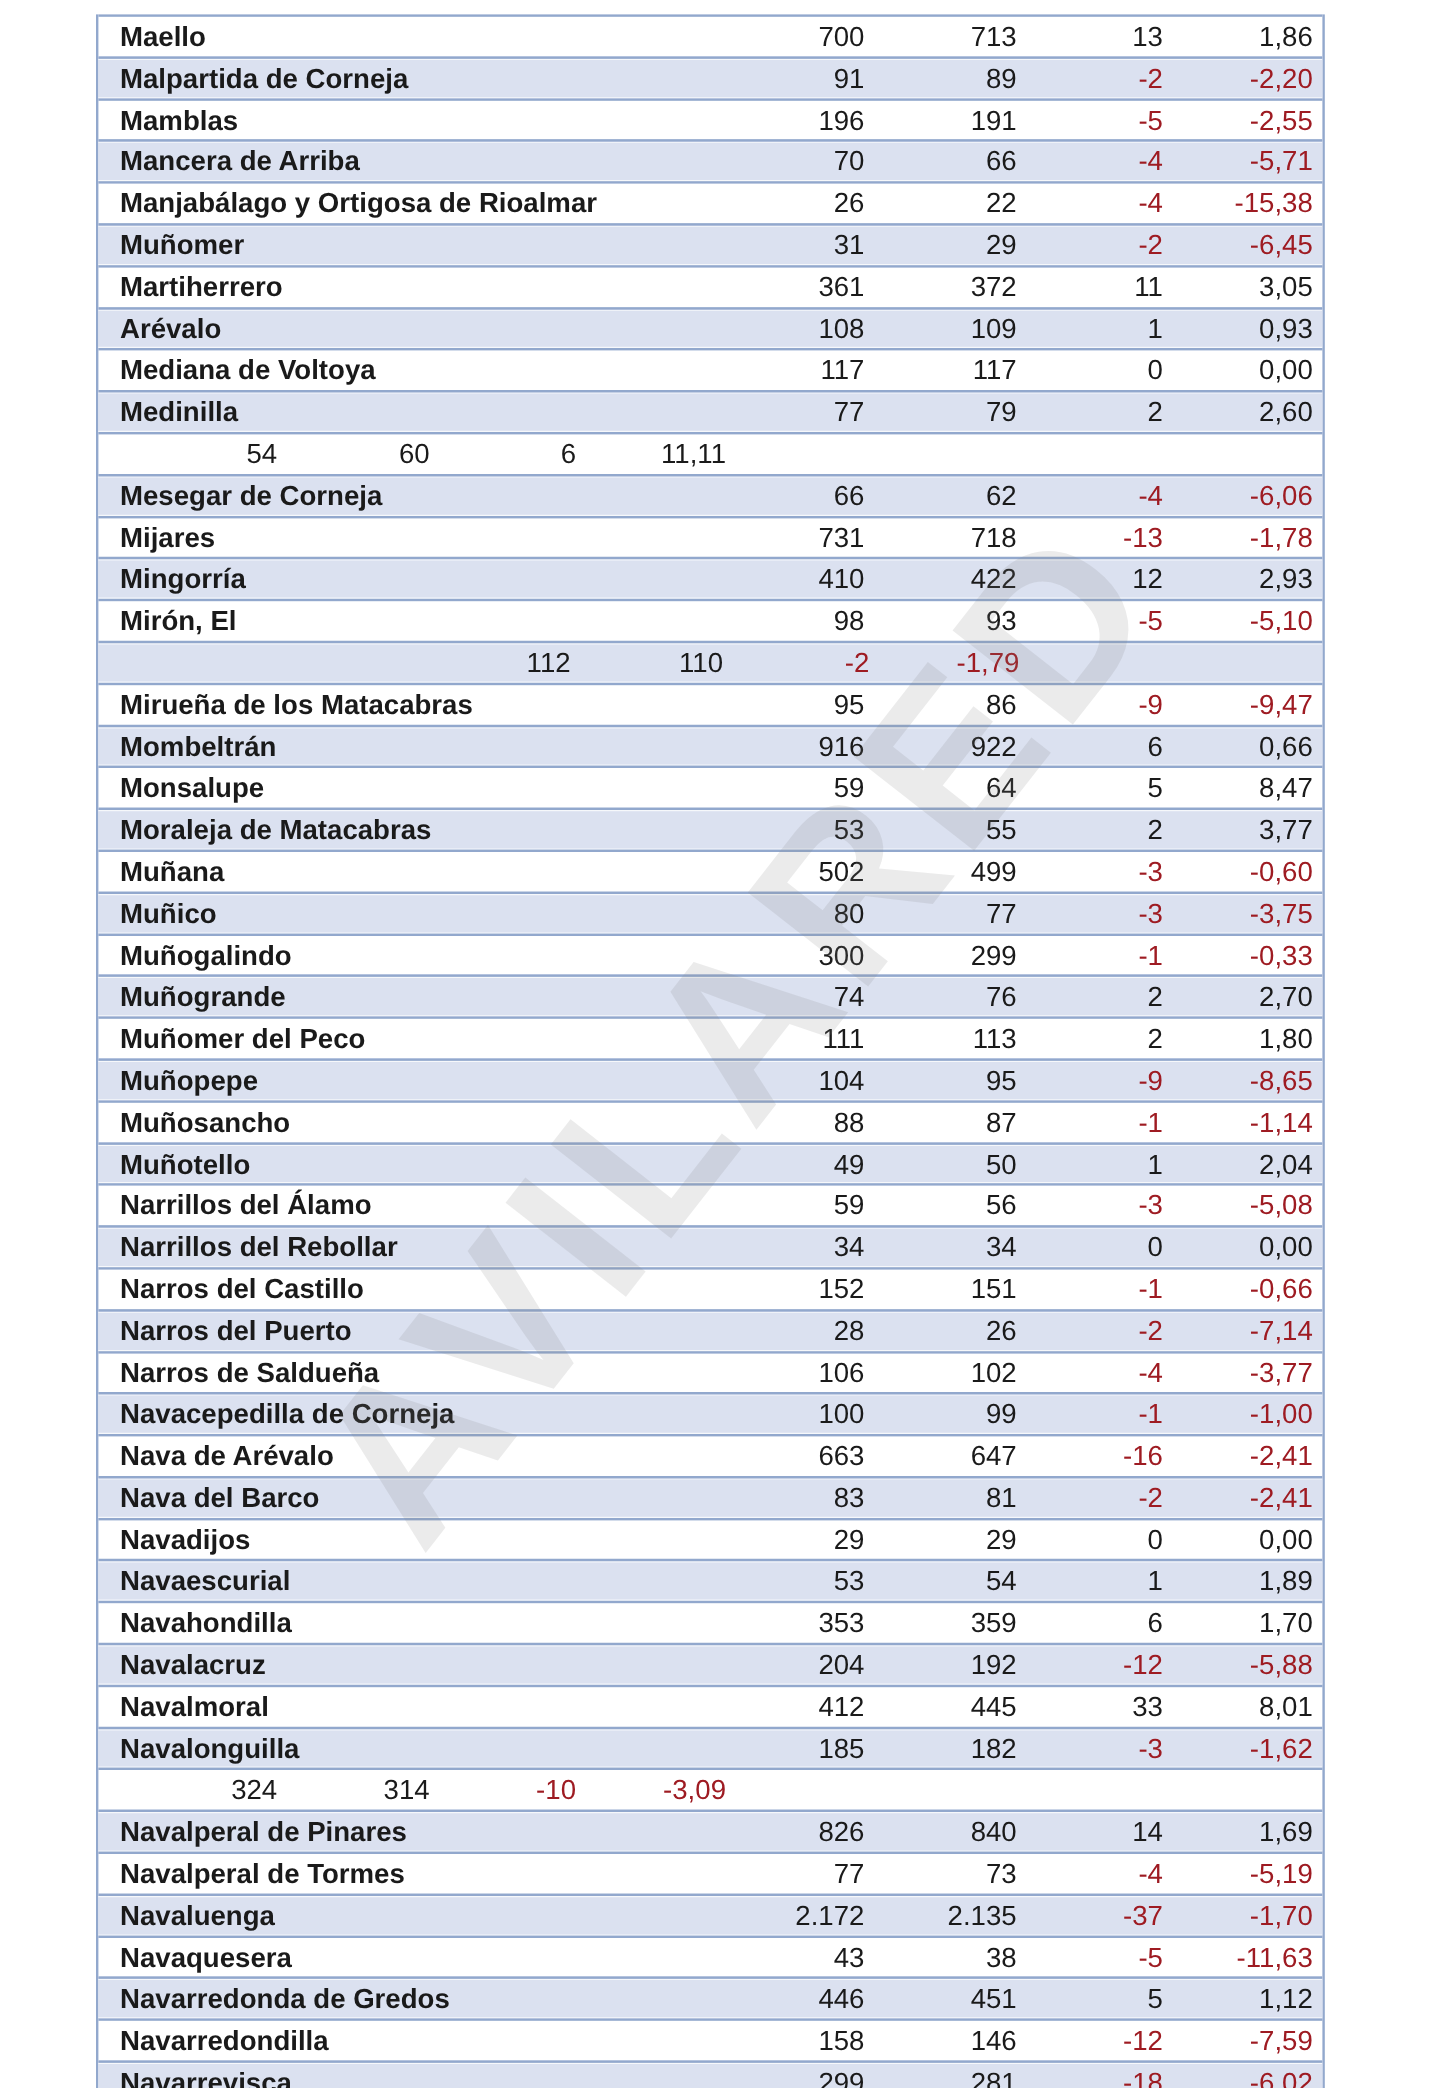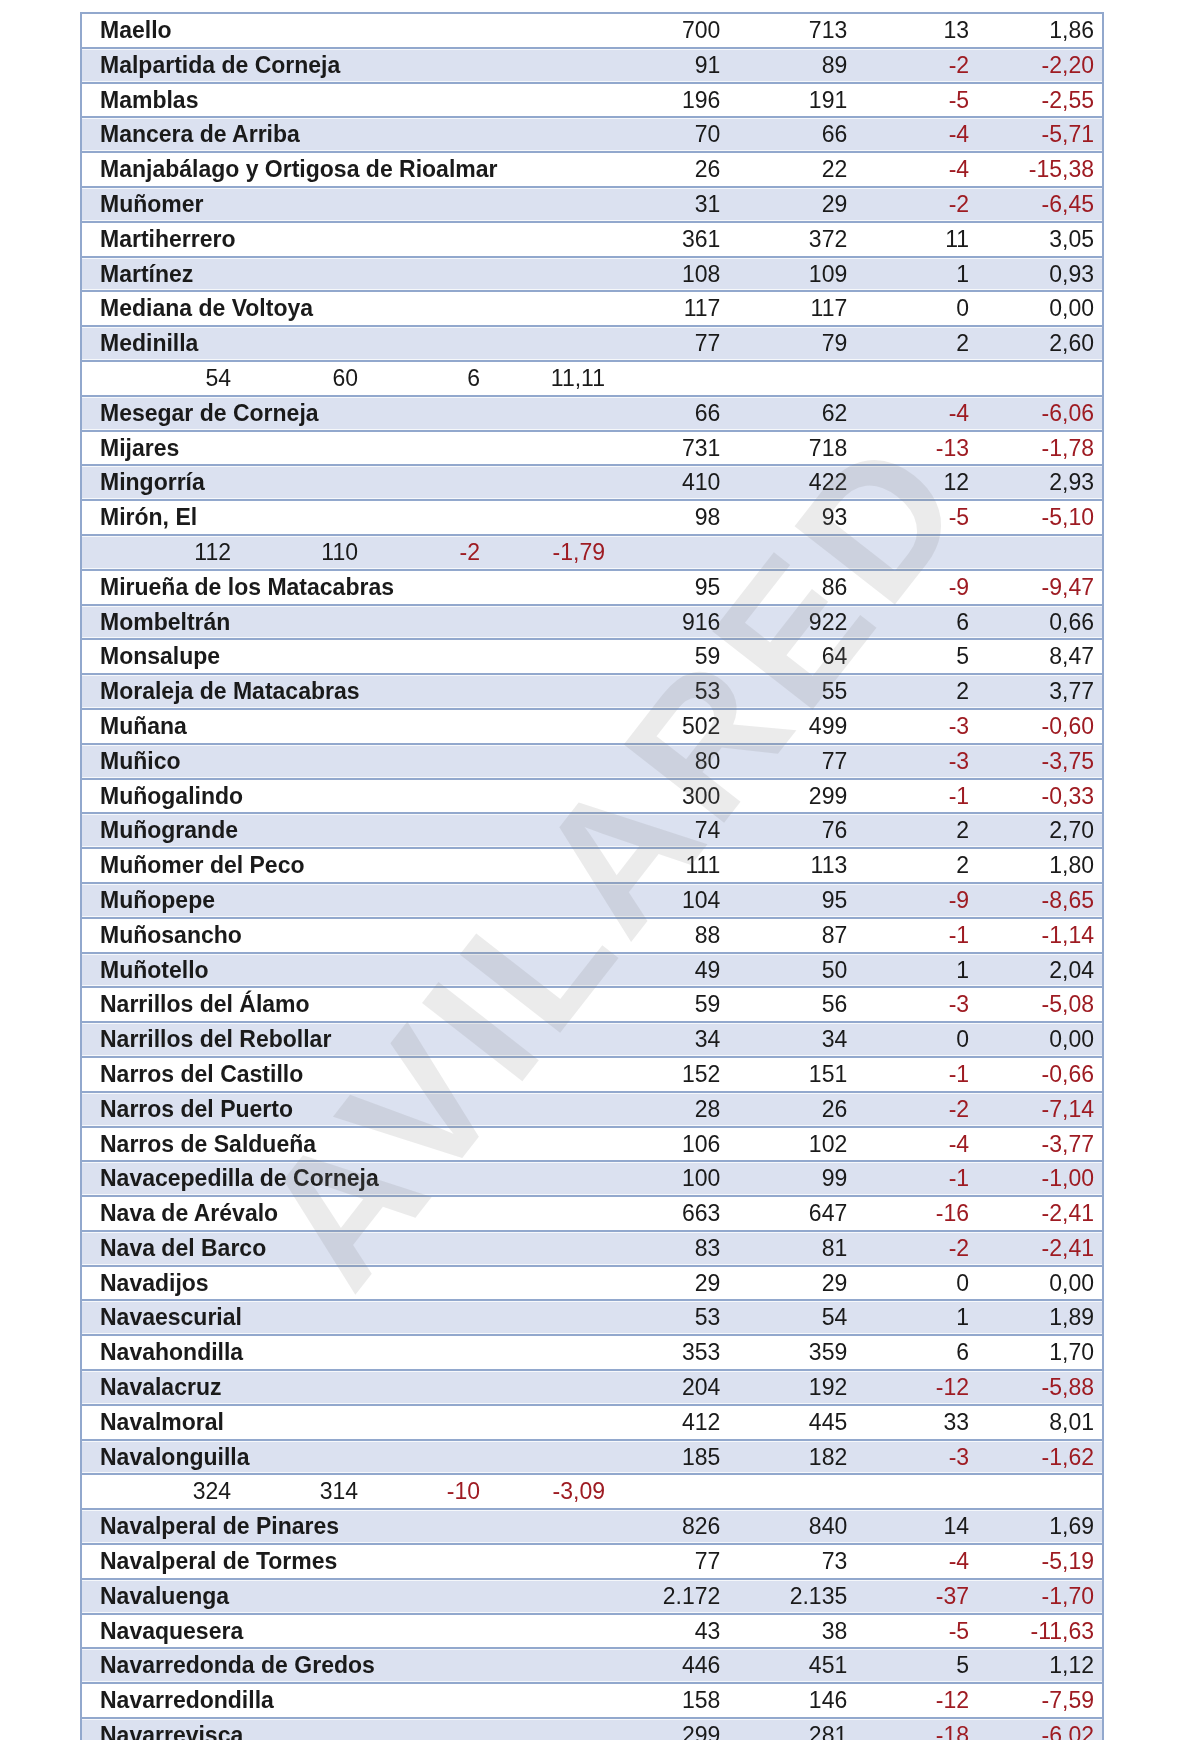--- a/index.html
+++ b/index.html
@@ -33,20 +33,21 @@
   .row{
     display:flex;
     height:34.8px;
     box-sizing:border-box;
     border-top:2px solid var(--row-border);
     background:transparent;
   }
   .row.band{
     background:var(--band);
     box-shadow:inset 0 1px 0 rgba(255,255,255,.75), inset 0 -1px 0 rgba(255,255,255,.75);
+    justify-content:center;
   }
   .cell{
     box-sizing:border-box;
     line-height:32px;
     font-size:23px;
     white-space:nowrap;
     overflow:hidden;
   }
   .cell.name{
     width:490px;
@@ -139,21 +140,21 @@
 
   <div class="row">
     <div class="cell name">Martiherrero</div>
     <div class="cell num c1">361</div>
     <div class="cell num c2">372</div>
     <div class="cell num c3">11</div>
     <div class="cell num c4">3,05</div>
   </div>
 
   <div class="row band">
-    <div class="cell name">Martínez</div>
+    <div class="cell name">Arévalo</div>
     <div class="cell num c1">108</div>
     <div class="cell num c2">109</div>
     <div class="cell num c3">1</div>
     <div class="cell num c4">0,93</div>
   </div>
 
   <div class="row">
     <div class="cell name">Mediana de Voltoya</div>
     <div class="cell num c1">117</div>
     <div class="cell num c2">117</div>

